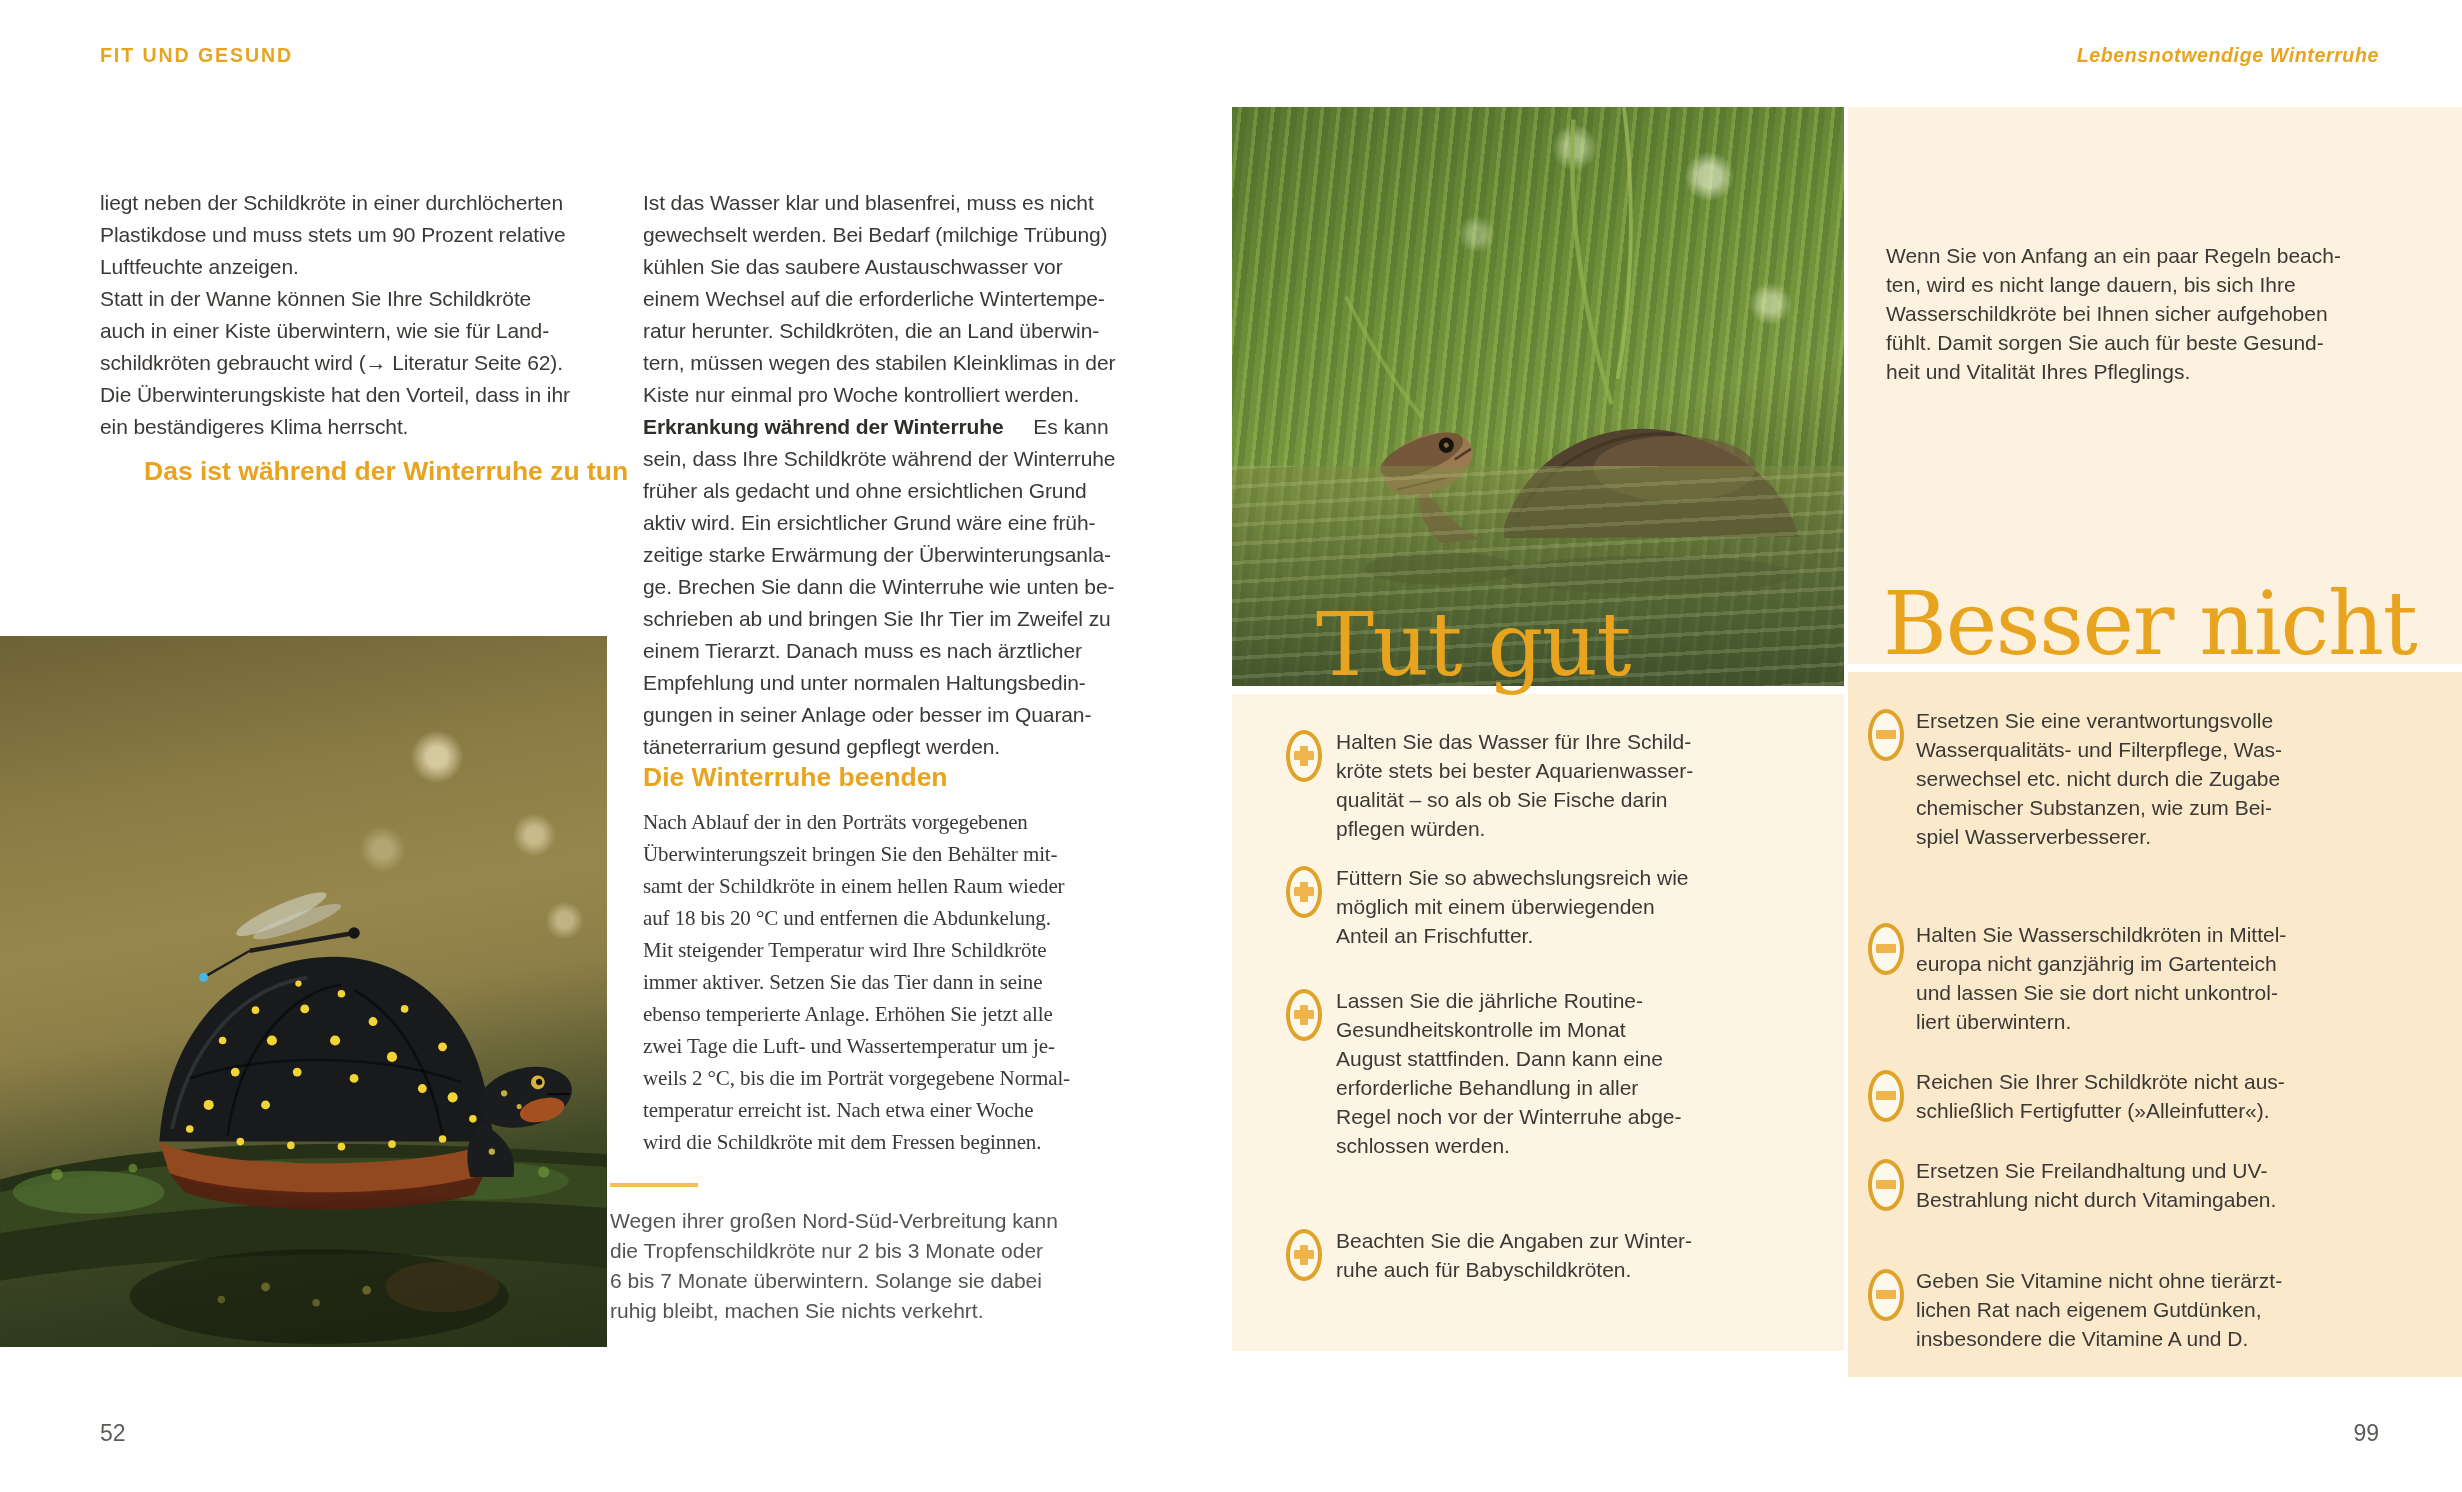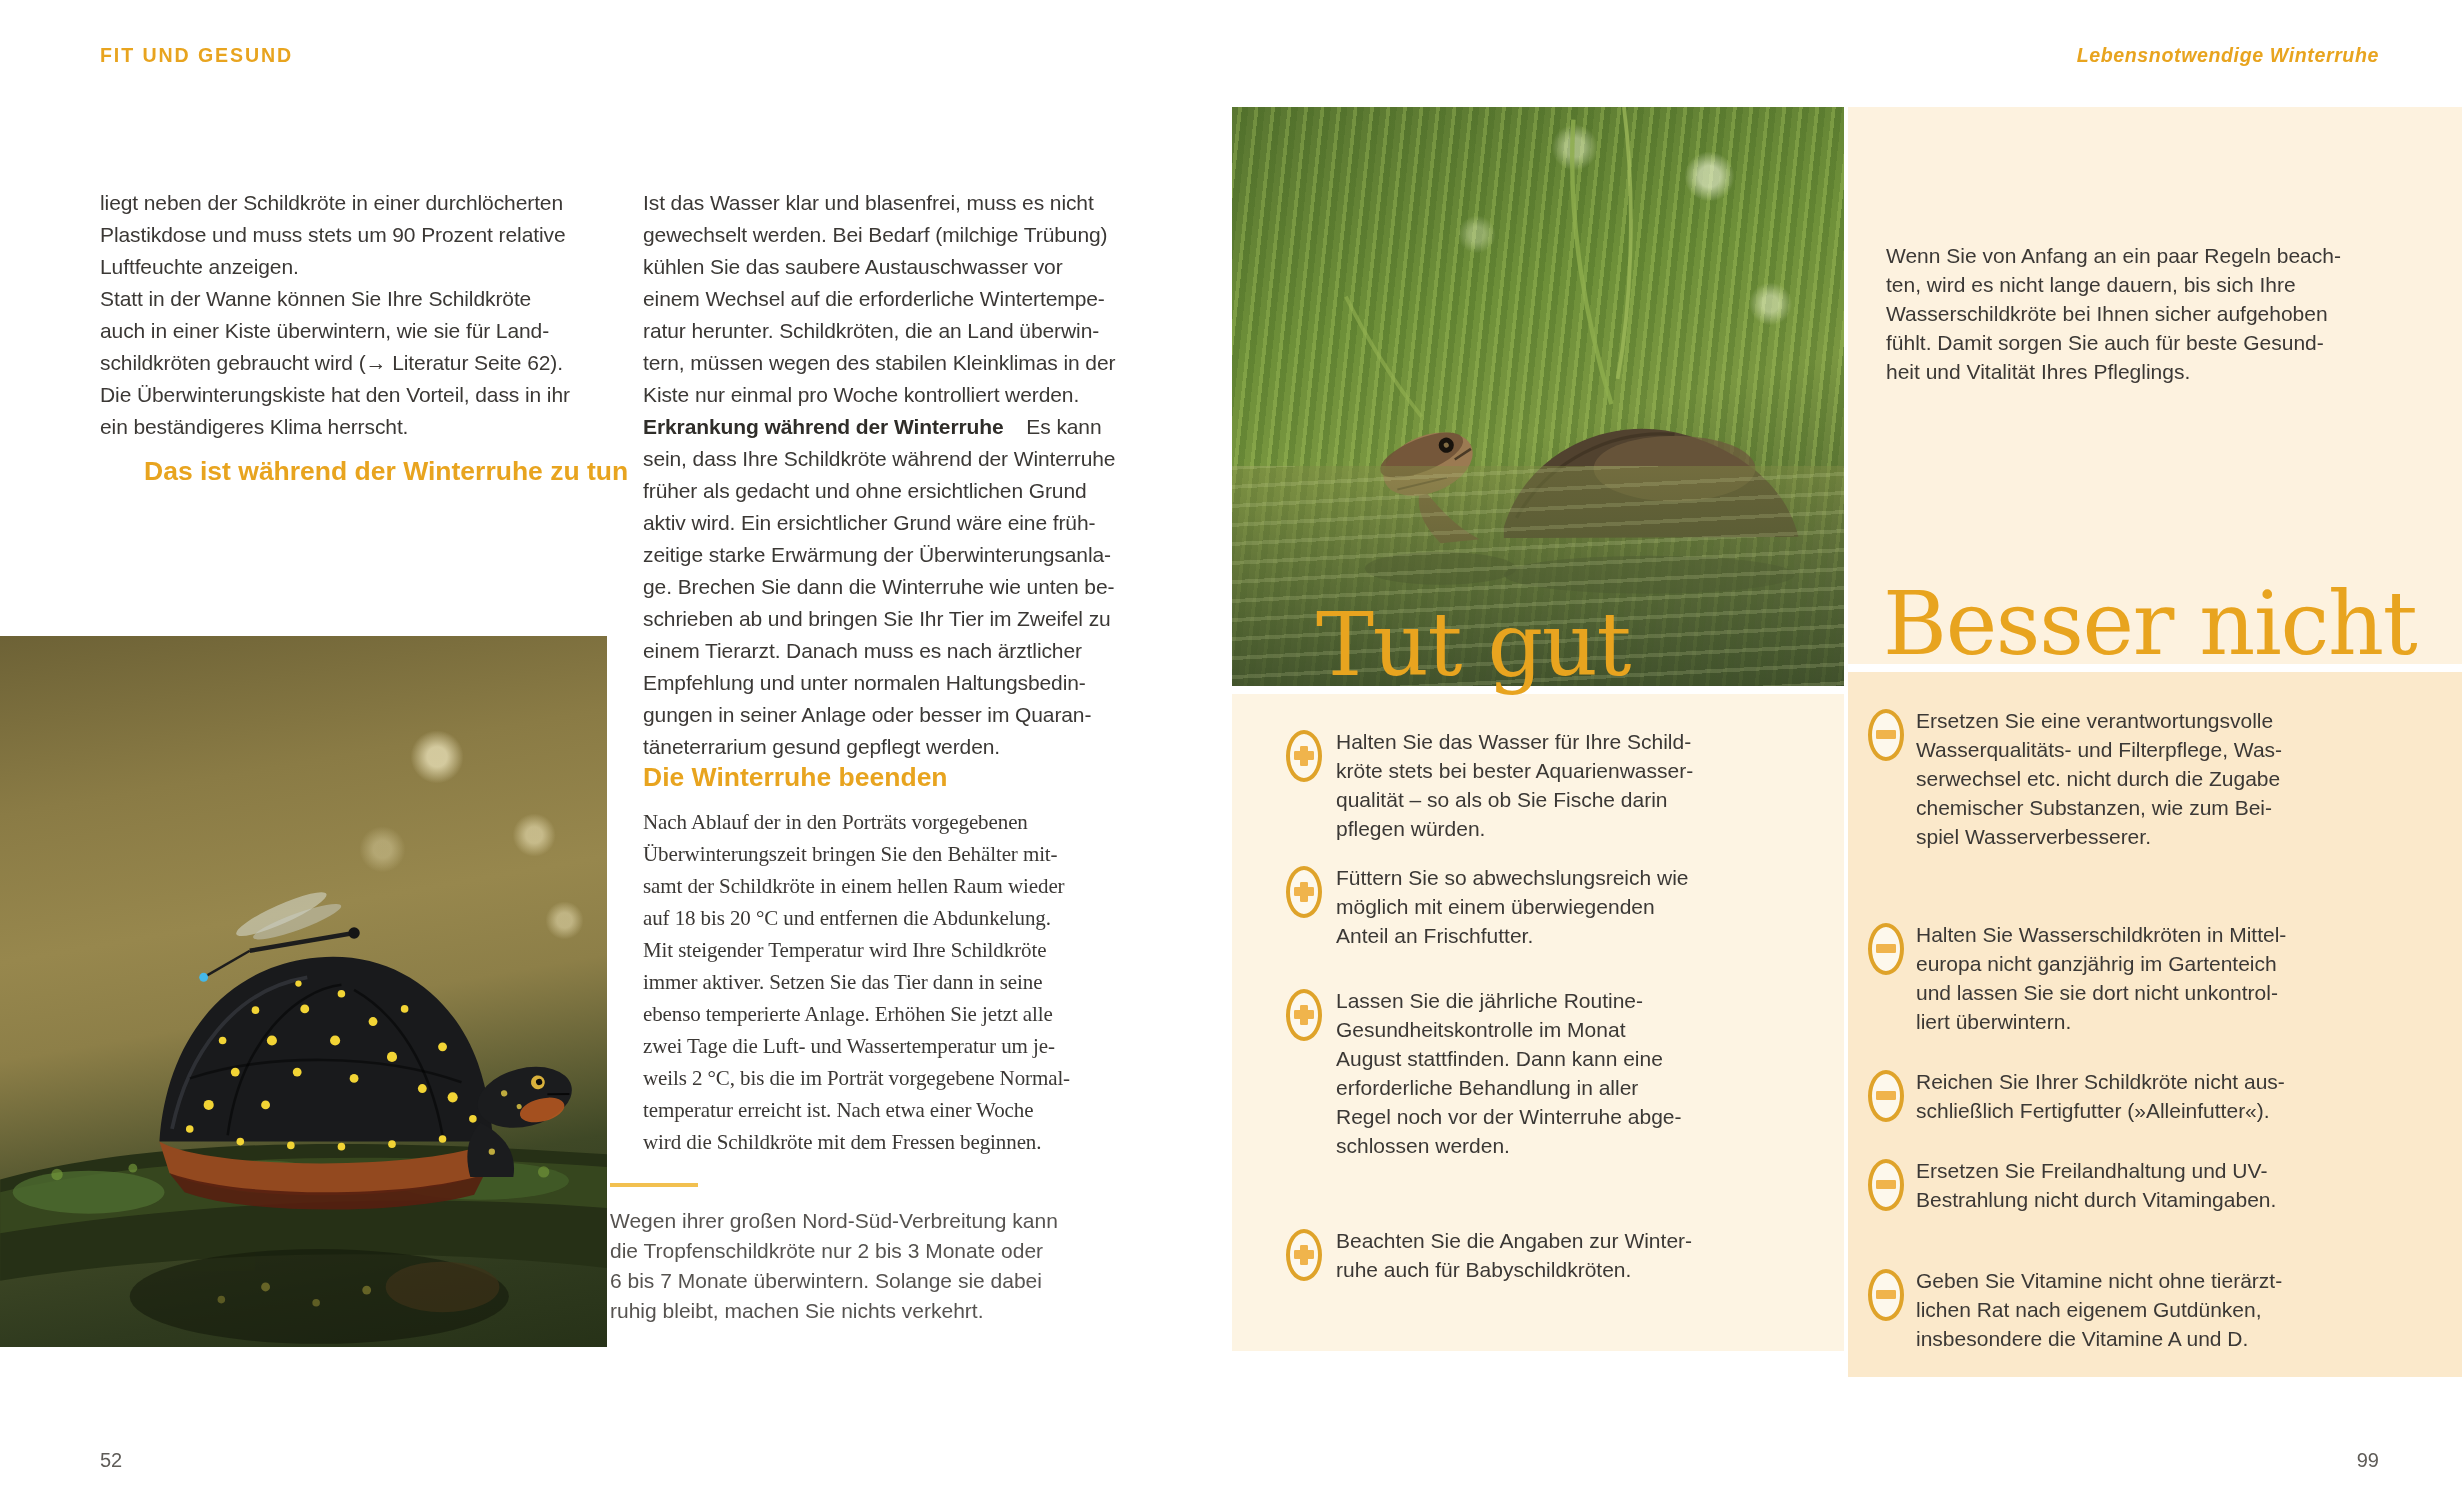--- a/index.html
+++ b/index.html
@@ -8,25 +8,25 @@
     --icon_ring:#dfa32a; --icon_bar:#f0b44c; --page_number:#5f5c58;
   }
   html,body{margin:0;padding:0;background:#e9e9e9;}
   .spread{position:relative;width:2462px;height:1492px;background:#ffffff;overflow:hidden;
           font-family:"Liberation Sans",sans-serif;color:var(--body_text);}
   .abs{position:absolute;}
   
   .kicker{font-size:19.6px;font-weight:700;color:var(--accent);letter-spacing:1.9px;white-space:nowrap;}
   .kicker.right{letter-spacing:0.6px;font-style:italic;}
   .body{font-size:21px;line-height:32px;letter-spacing:-0.1px;white-space:pre-line;margin:0;}
-  .leadin{font-weight:700;color:#2f2d29;margin-right:17px;}
+  .leadin{font-weight:700;color:#2f2d29;margin-right:24px;}
   .sec-head{font-size:26.5px;line-height:29px;font-weight:700;color:var(--accent);margin:0;white-space:nowrap;}
   .caption{font-size:21px;line-height:30px;color:var(--caption_text);white-space:pre-line;margin:0;}
   .caption-dash{width:88px;height:4.4px;background:#f2c050;}
-  .pagenum{font-size:20px;color:var(--page_number);margin-top:29px;}
+  .pagenum{font-size:23px;color:var(--page_number);}
   .display{font-family:"DejaVu Serif",serif;font-weight:400;font-size:87px;line-height:1;
            letter-spacing:-1.3px;color:var(--accent);white-space:nowrap;z-index:6;}
   .panel-heading{font-size:38px;line-height:48px;font-weight:700;color:var(--accent);
                  white-space:pre-line;margin:0;}
   .panel-intro{font-size:21px;line-height:29px;white-space:pre-line;margin:0;}
   
   .panel{position:absolute;}
   .panel-do{left:1232px;top:694px;width:612px;height:657px;background:var(--panel_do);}
   .panel-top{left:1848px;top:107px;width:614px;height:557px;background:var(--panel_top);}
   .panel-dont{left:1848px;top:672px;width:614px;height:705px;background:var(--panel_dont);}

